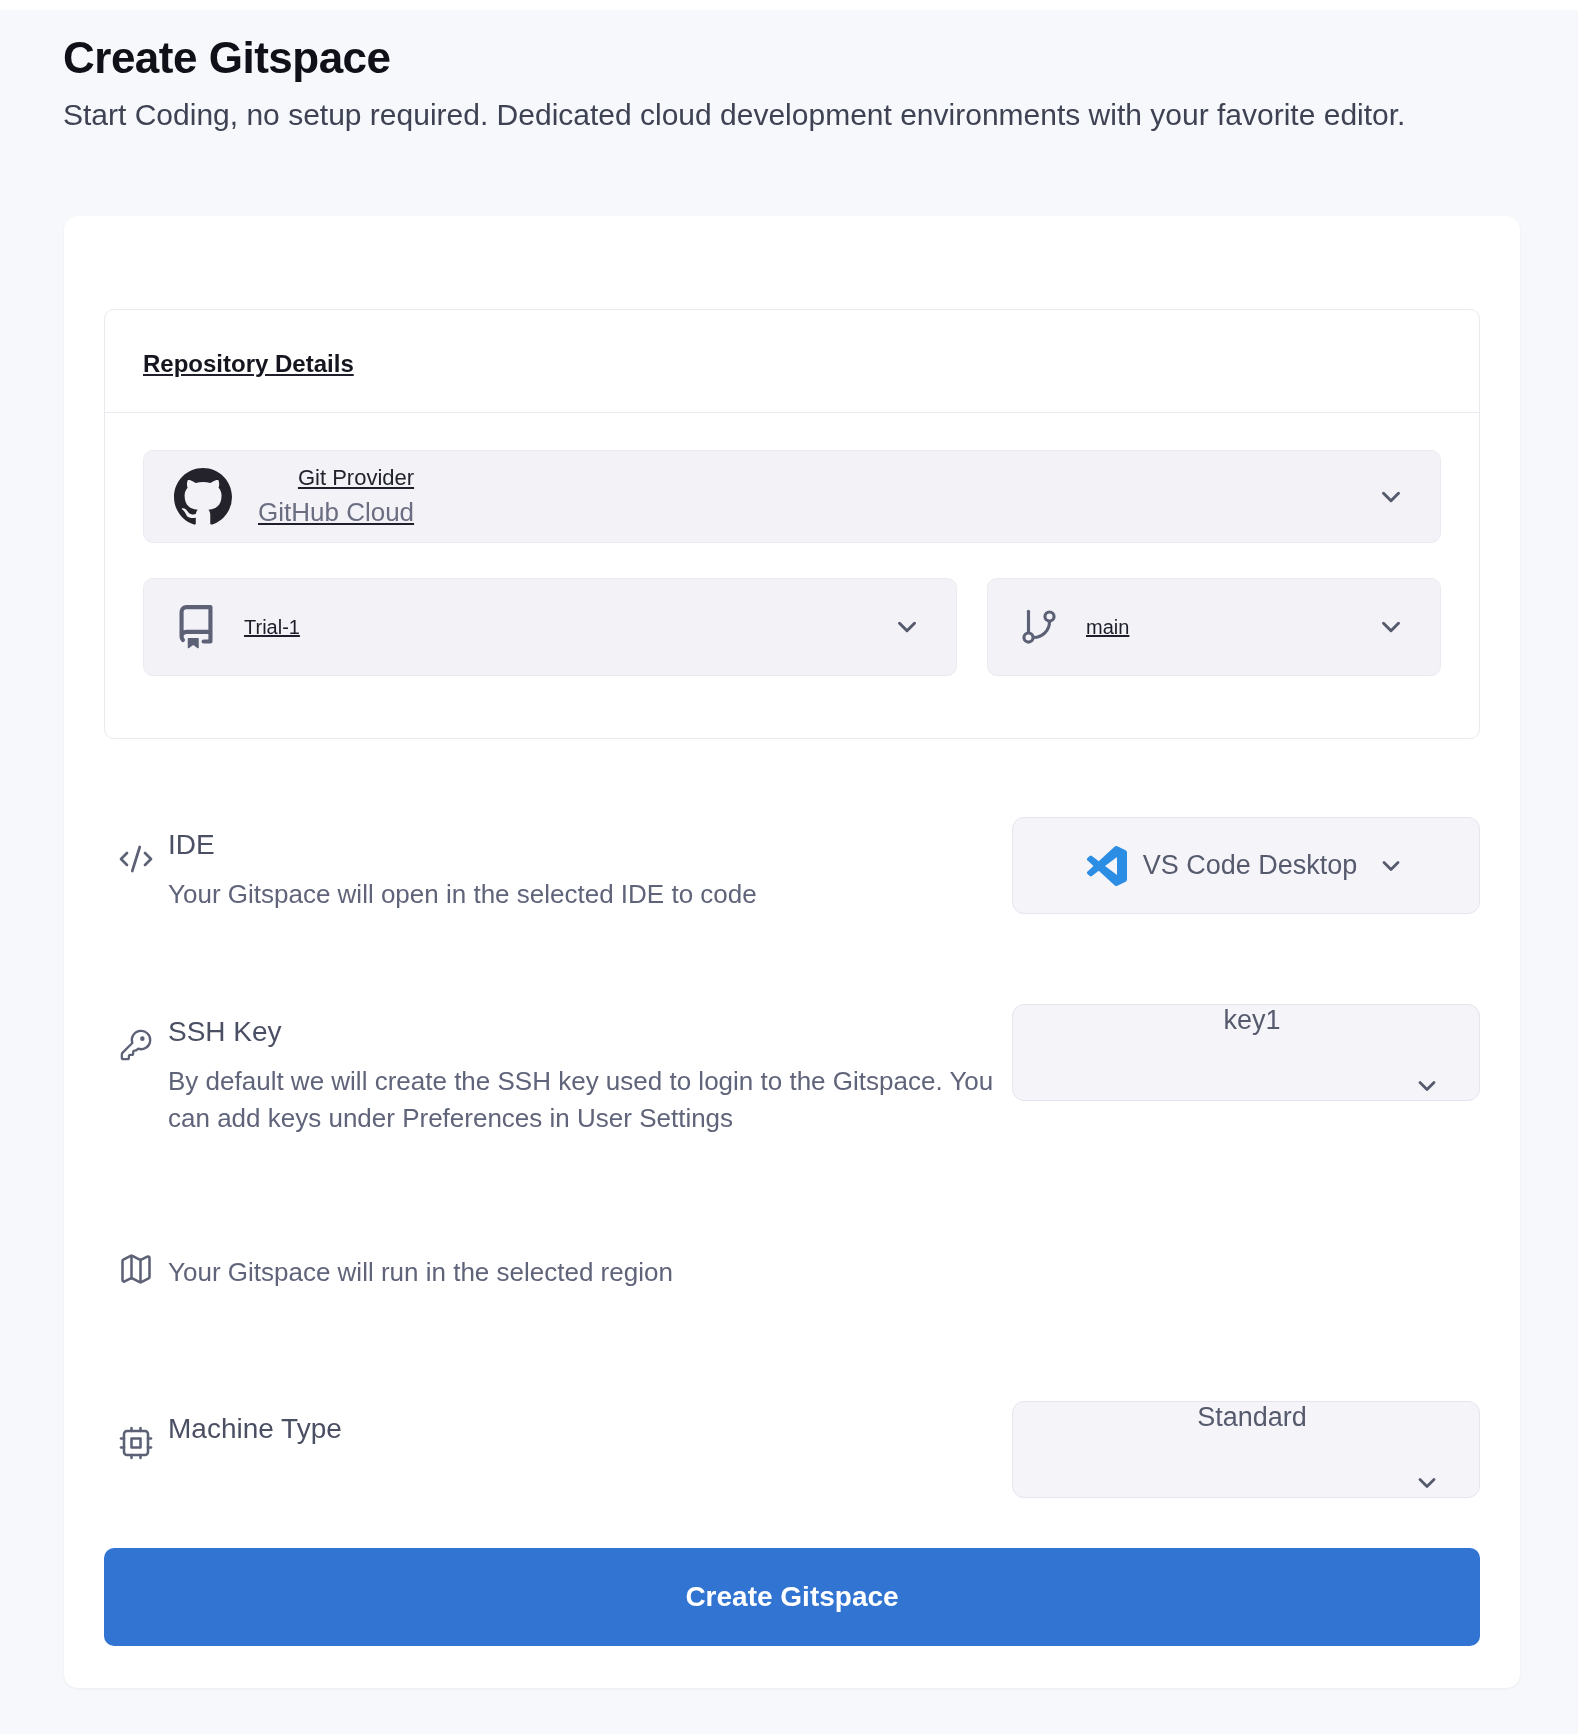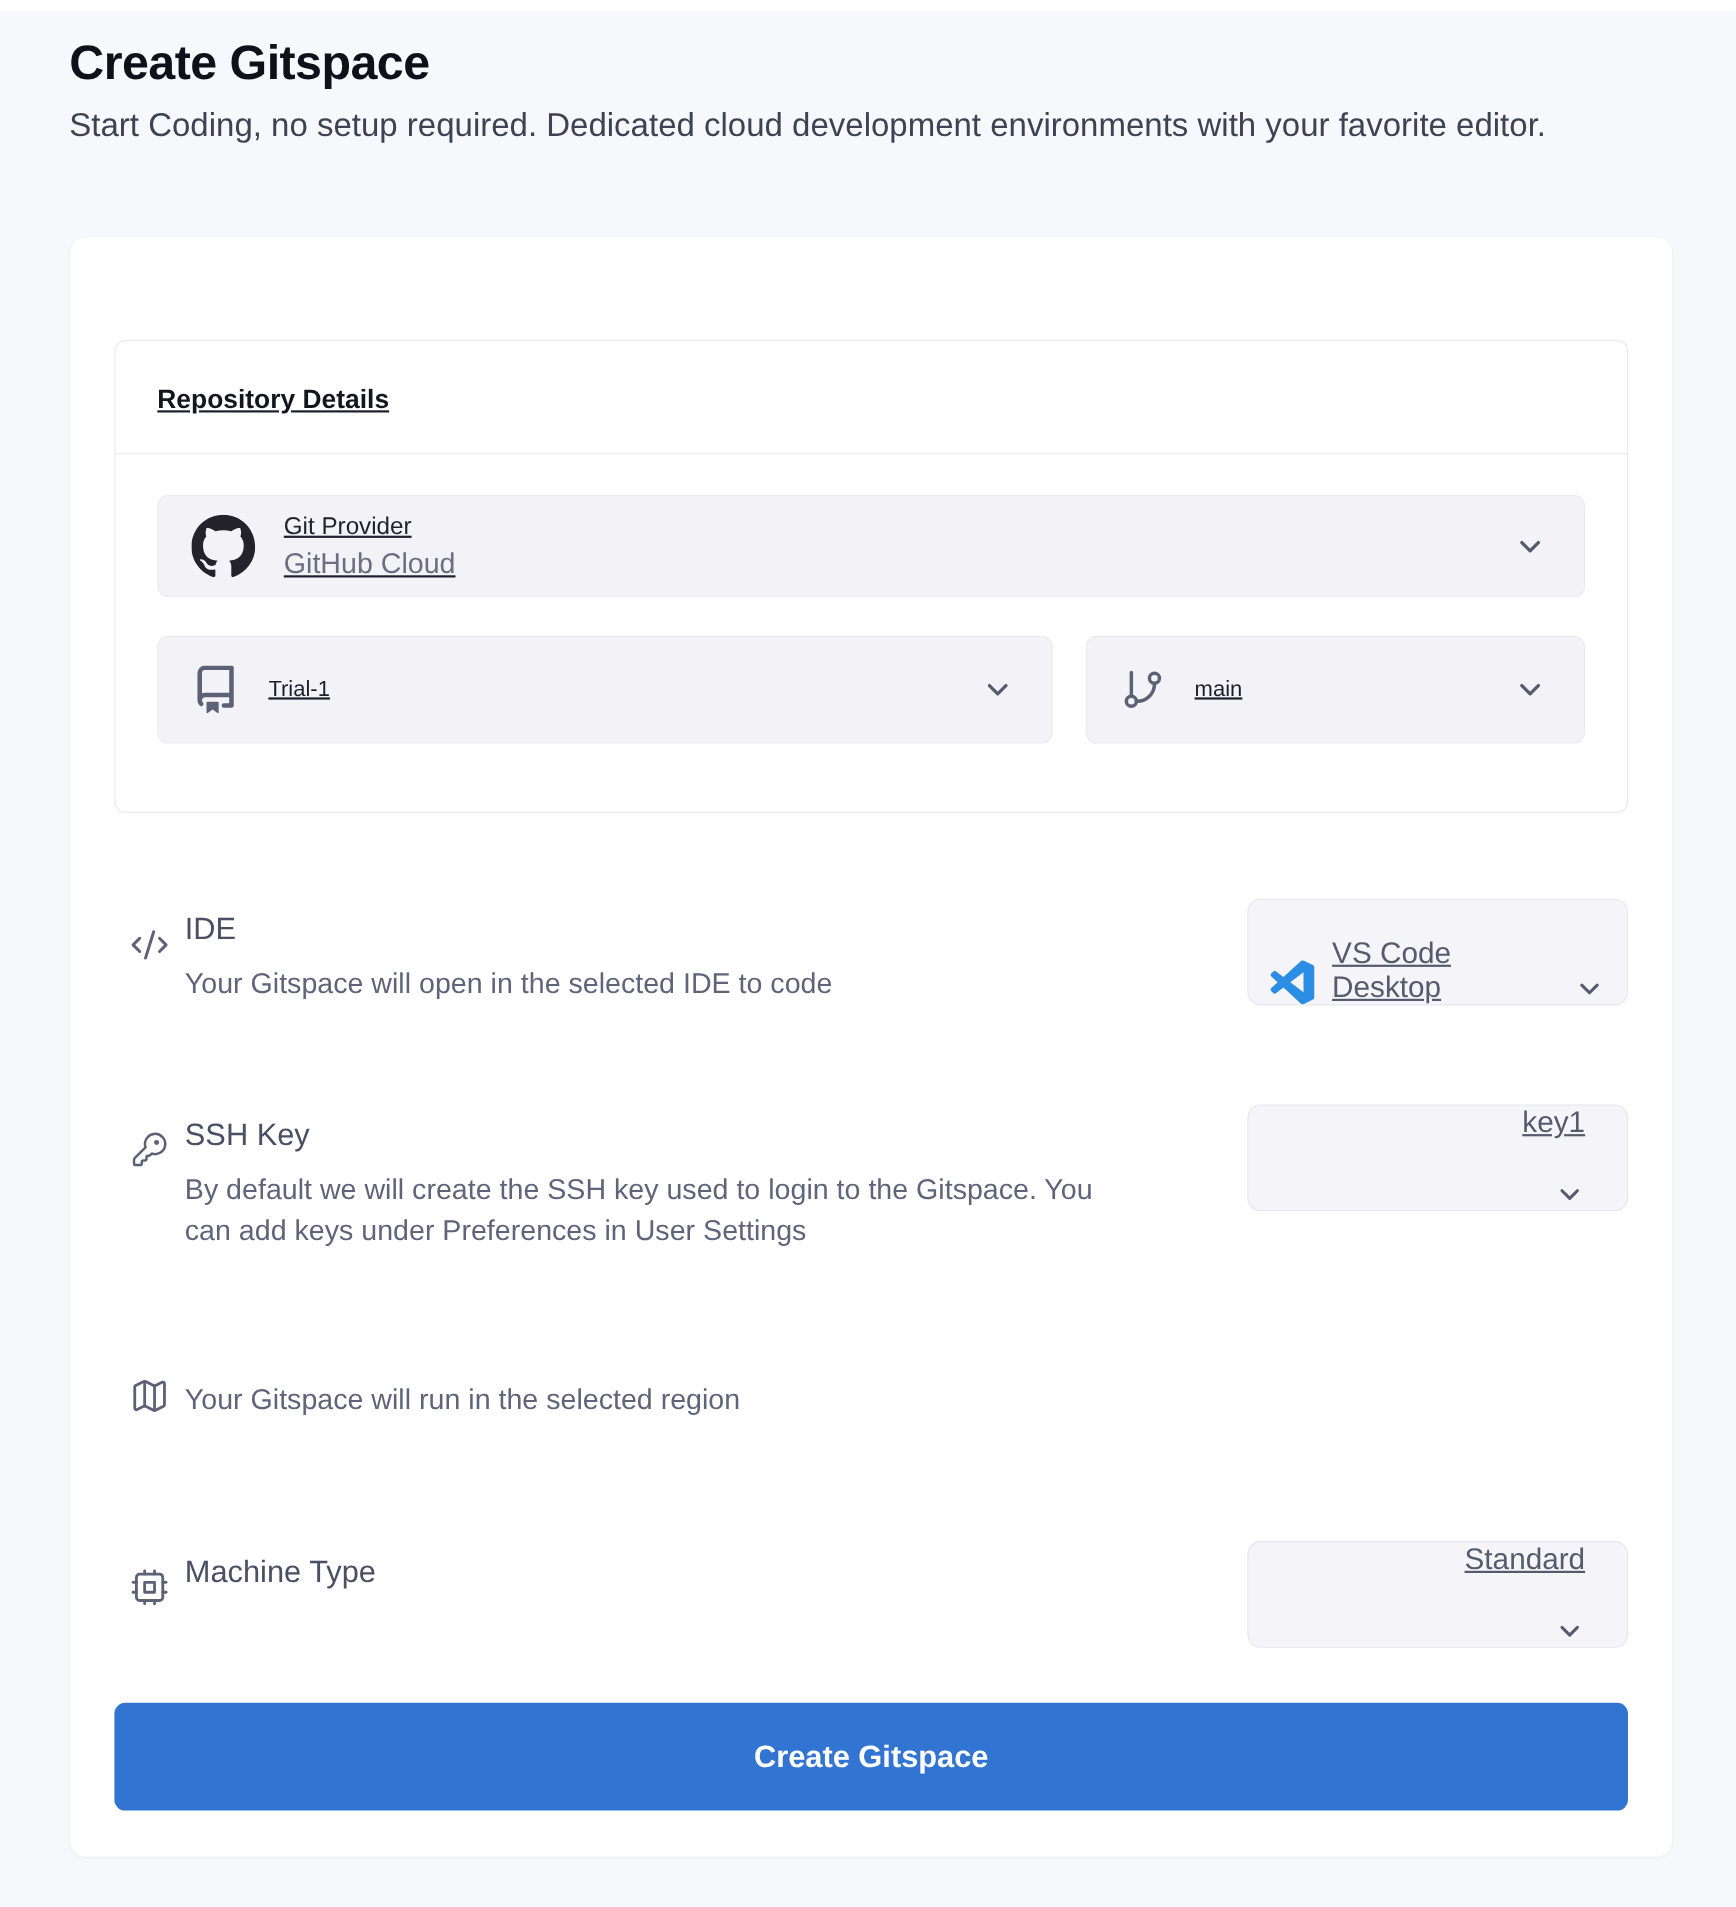--- a/index.html
+++ b/index.html
@@ -29,21 +29,21 @@
     padding:93px 40px 42px 40px;box-sizing:border-box;
   }
   .panel{
     border:1px solid #e9e9f0;border-radius:10px;background:#fff;text-decoration:underline;
   }
   .panel-header{
     padding:40px 38px 34px;
     font-size:24px;font-weight:700;color:#15151f;
     border-bottom:1px solid #e9e9f0;
   }
-  .panel-body{padding:37px 38px 62px;}
+  .panel-body{padding:37px 38px 62px;text-align:right;}
 
   .select{
     background:#f2f2f7;border:1px solid #eaeaf2;border-radius:10px;
     display:flex;align-items:center;cursor:pointer;box-sizing:border-box;
   }
   .provider-select{height:93px;padding:0 34px 0 30px;}
   .provider-text{margin-left:26px;}
   .provider-label{font-size:22px;color:#23232e;}
   .provider-value{font-size:26px;color:#6b6e80;margin-top:6px;}
   .chevron{margin-left:auto;display:flex;color:#565a6d;flex:0 0 auto;}
@@ -57,24 +57,24 @@
 
   .settings{margin-top:78px;}
   .setting-row{display:flex;align-items:flex-start;}
   .setting-row.gap-90{margin-bottom:90px;}
   .setting-row.gap-110{margin-bottom:110px;}
   .setting-icon{width:64px;padding-top:24px;}
   .setting-text{flex:1;padding-top:12px;max-width:830px;}
   .setting-label{font-size:28px;color:#4b4f63;}
   .setting-desc{font-size:26px;line-height:37px;color:#60647a;margin-top:15px;}
   .setting-control{
-    margin-left:auto;width:346px;height:97px;
+    margin-left:auto;width:468px;height:97px;
     background:#f4f4f9;border:1px solid #e5e5f0;border-radius:12px;
-    display:flex;align-items:flex-end;box-sizing:border-box;
-    font-size:27px;color:#565a6d;cursor:pointer;text-decoration:underline;
+    display:flex;align-items:center;box-sizing:border-box;
+    font-size:27px;color:#565a6d;cursor:pointer;
   }
   .control-centered{justify-content:center;gap:16px;padding:0 20px;}
   .control-centered .chevron{margin-left:4px;}
   .control-spread{padding:0 38px 0 50px;flex-direction:column;}
   .control-spread .control-value{flex:1;text-align:left;}
 
   .create-btn{
     display:block;margin-top:50px;width:1376px;height:98px;
     background:#3274d2;border:none;border-radius:10px;
     color:#ffffff;font-size:28px;font-weight:700;

